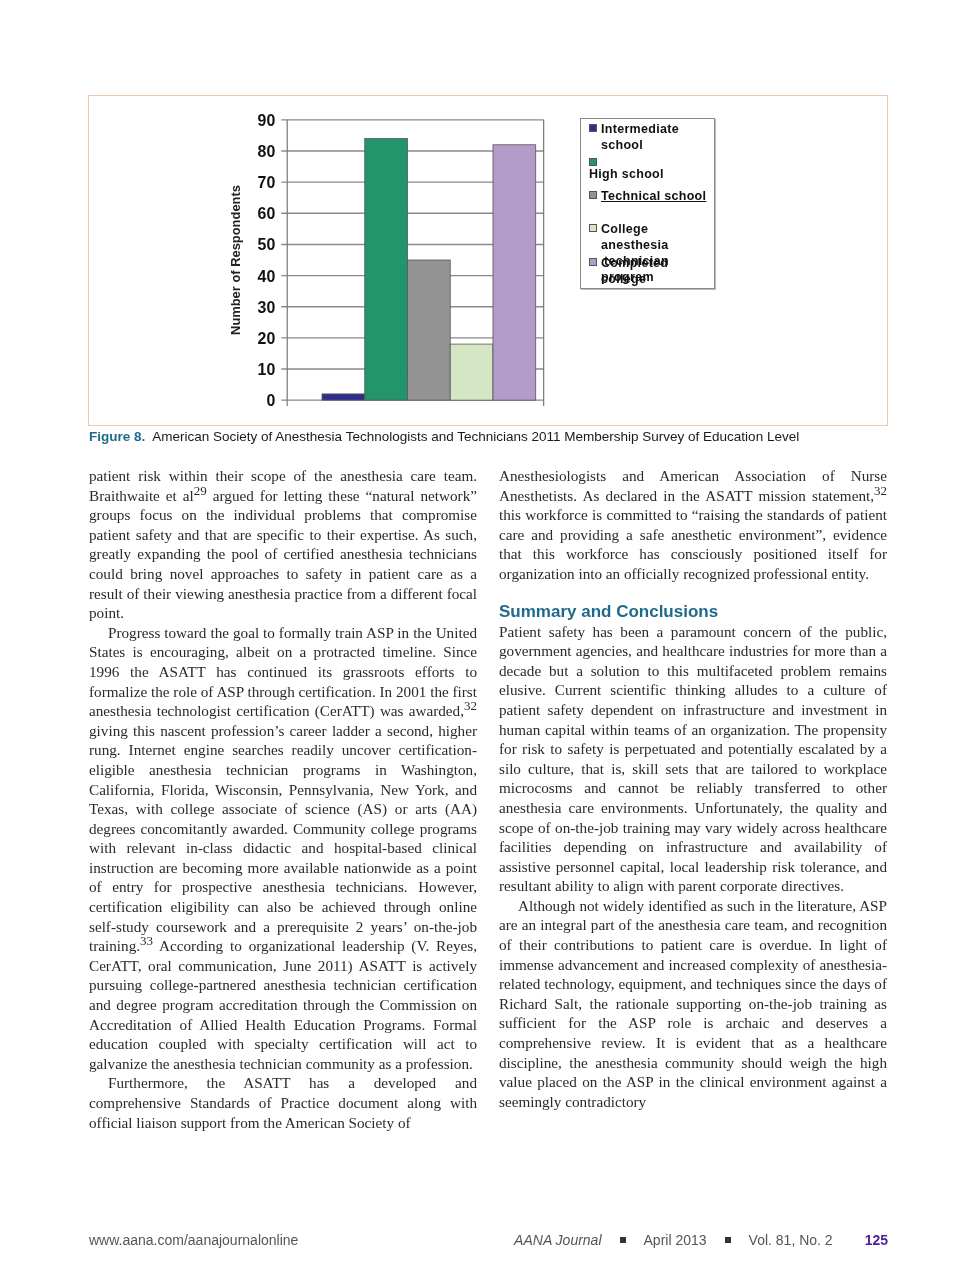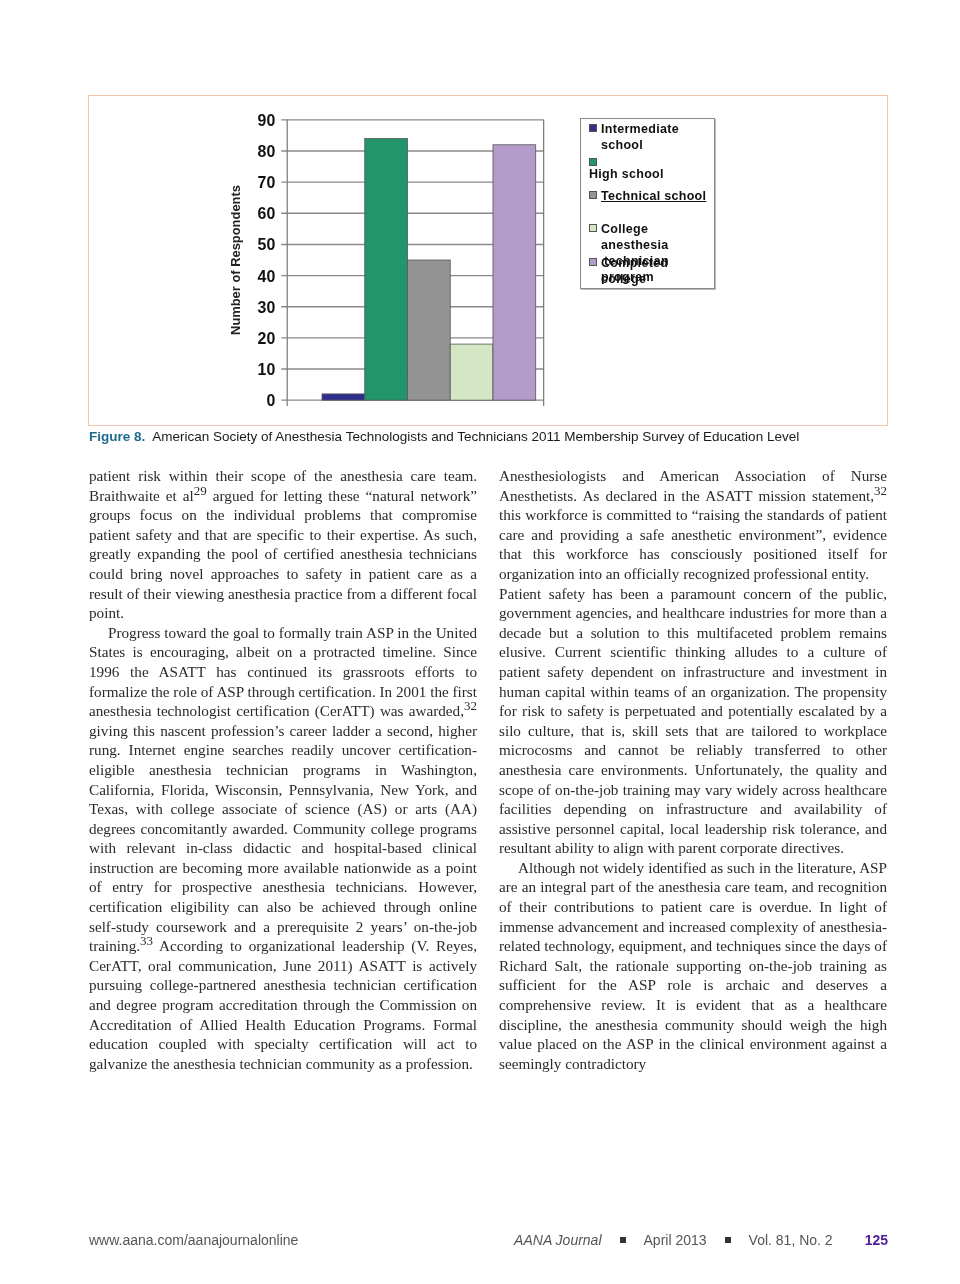--- a/index.html
+++ b/index.html
@@ -92,24 +92,26 @@
   </div>
 
 <div class="caption">
   <span class="fig-label">Figure 8.</span>
   <span>American Society of Anesthesia Technologists and Technicians 2011 Membership Survey of Education Level</span>
 </div>
 
 <div class="col left">
   <p><span>patient risk within their scope of the anesthesia care team. Braithwaite et al</span><sup>29</sup><span> argued for letting these “natural network” groups focus on the individual problems that compromise patient safety and that are specific to their expertise. As such, greatly expanding the pool of certified anesthesia technicians could bring novel approaches to safety in patient care as a result of their viewing anesthesia practice from a different focal point.</span></p>
   <p class="indent"><span>Progress toward the goal to formally train ASP in the United States is encouraging, albeit on a protracted timeline. Since 1996 the ASATT has continued its grassroots efforts to formalize the role of ASP through certification. In 2001 the first anesthesia technologist certification (CerATT) was awarded,</span><sup>32</sup><span> giving this nascent profession’s career ladder a second, higher rung. Internet engine searches readily uncover certification-eligible anesthesia technician programs in Washington, California, Florida, Wisconsin, Pennsylvania, New York, and Texas, with college associate of science (AS) or arts (AA) degrees concomitantly awarded. Community college programs with relevant in-class didactic and hospital-based clinical instruction are becoming more available nationwide as a point of entry for prospective anesthesia technicians. However, certification eligibility can also be achieved through online self-study coursework and a prerequisite 2 years’ on-the-job training.</span><sup>33</sup><span> According to organizational leadership (V. Reyes, CerATT, oral communication, June 2011) ASATT is actively pursuing college-partnered anesthesia technician certification and degree program accreditation through the Commission on Accreditation of Allied Health Education Programs. Formal education coupled with specialty certification will act to galvanize the anesthesia technician community as a profession.</span></p>
+  <p class="indent">Furthermore, the ASATT has a developed and comprehensive Standards of Practice document along with official liaison support from the American Society of</p>
 </div>
 
 <div class="col right">
   <p><span>Anesthesiologists and American Association of Nurse Anesthetists. As declared in the ASATT mission statement,</span><sup>32</sup><span> this workforce is committed to “raising the standards of patient care and providing a safe anesthetic environment”, evidence that this workforce has consciously positioned itself for organization into an officially recognized professional entity.</span></p>
+  <h2 class="section-head">Summary and Conclusions</h2>
   <p>Patient safety has been a paramount concern of the public, government agencies, and healthcare industries for more than a decade but a solution to this multifaceted problem remains elusive. Current scientific thinking alludes to a culture of patient safety dependent on infrastructure and investment in human capital within teams of an organization. The propensity for risk to safety is perpetuated and potentially escalated by a silo culture, that is, skill sets that are tailored to workplace microcosms and cannot be reliably transferred to other anesthesia care environments. Unfortunately, the quality and scope of on-the-job training may vary widely across healthcare facilities depending on infrastructure and availability of assistive personnel capital, local leadership risk tolerance, and resultant ability to align with parent corporate directives.</p>
   <p class="indent">Although not widely identified as such in the literature, ASP are an integral part of the anesthesia care team, and recognition of their contributions to patient care is overdue. In light of immense advancement and increased complexity of anesthesia-related technology, equipment, and techniques since the days of Richard Salt, the rationale supporting on-the-job training as sufficient for the ASP role is archaic and deserves a comprehensive review. It is evident that as a healthcare discipline, the anesthesia community should weigh the high value placed on the ASP in the clinical environment against a seemingly contradictory</p>
 </div>
 
 <div class="footer left">www.aana.com/aanajournalonline</div>
 <div class="footer right">
   <span class="journal">AANA Journal</span>
   <span class="sq"></span>
   <span>April 2013</span>
   <span class="sq"></span>

